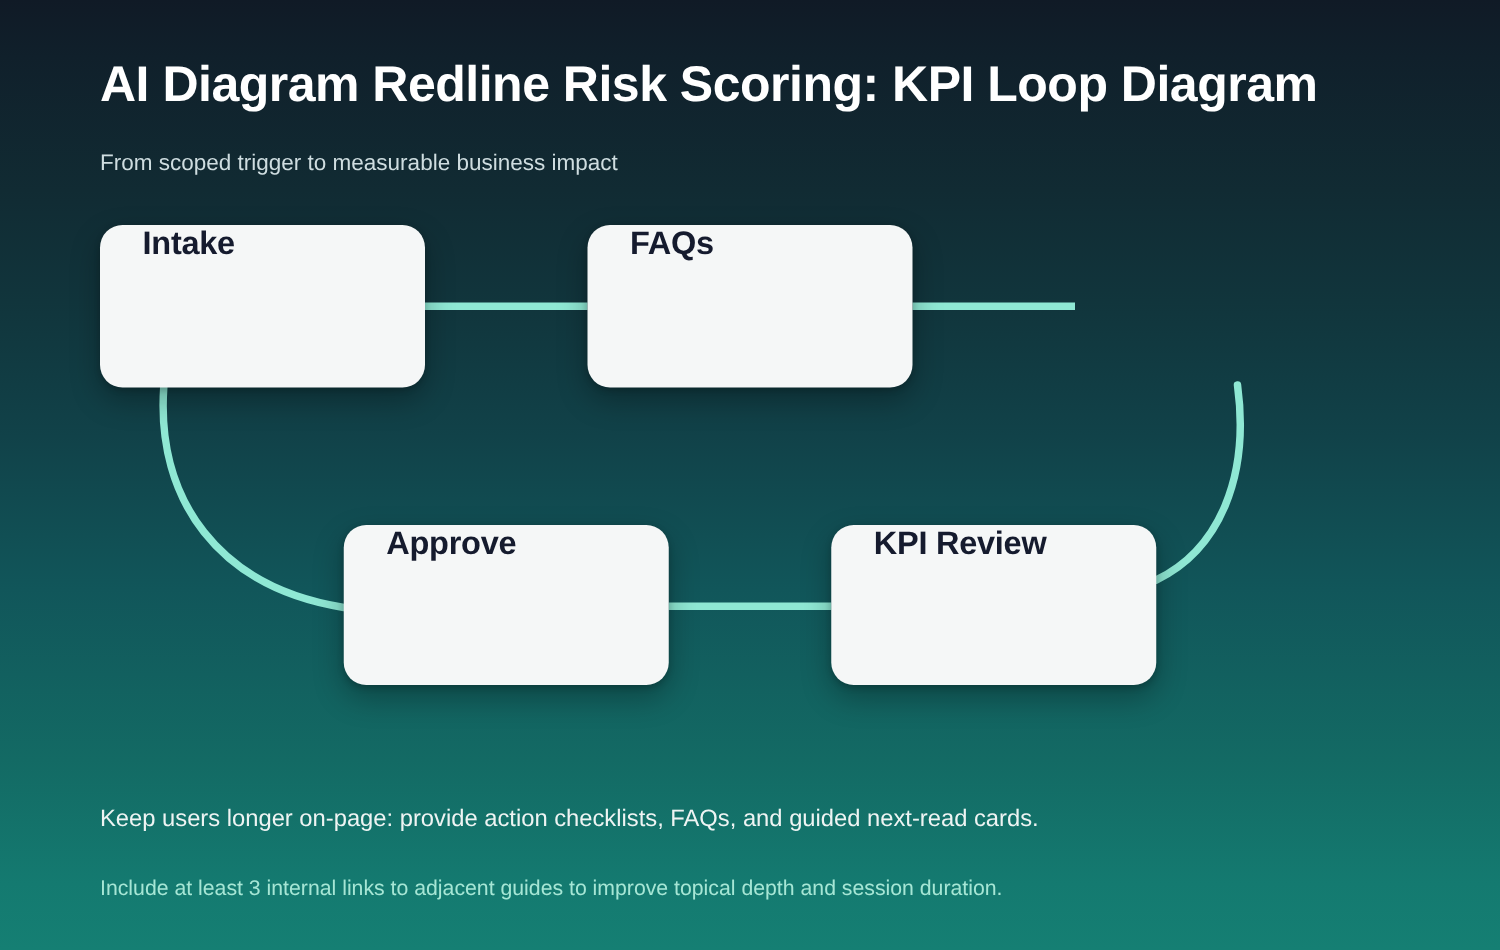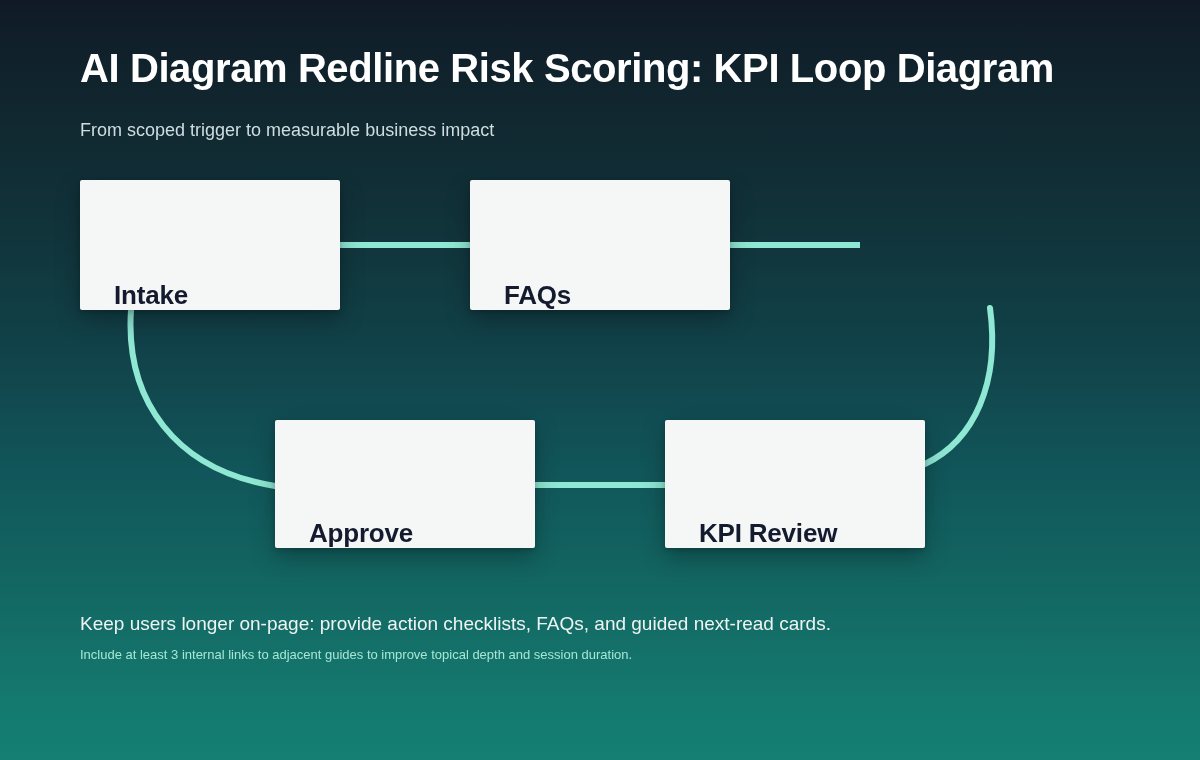--- a/index.html
+++ b/index.html
@@ -70,24 +70,24 @@
     position: absolute;
     left: 0;
     top: 0;
     width: 1200px;
     height: 760px;
   }
 
   .node {
     position: absolute;
     background: #f5f7f7;
-    border-radius: 2px;
+    border-radius: 18px;
     box-shadow: 0 10px 24px rgba(0,0,0,0.28), 0 2px 5px rgba(0,0,0,0.18);
     display: flex;
-    align-items: flex-end;
+    align-items: flex-start;
   }
 
   .node-label {
     padding-left: 34px;
     padding-right: 20px;
     font-size: 26px;
     font-weight: bold;
     color: #151b2e;
     letter-spacing: -0.2px;
     line-height: 1.1;
@@ -97,33 +97,33 @@
   #node-intake     { left: 80px;  top: 180px; width: 260px; height: 130px; }
   #node-route      { left: 470px; top: 180px; width: 260px; height: 130px; }
   #node-review     { left: 860px; top: 180px; width: 260px; height: 128px; }
   #node-approve    { left: 275px; top: 420px; width: 260px; height: 128px; }
   #node-kpi-review { left: 665px; top: 420px; width: 260px; height: 128px; }
 
   
   #footer {
     position: absolute;
     left: 80px;
-    top: 611px;
+    top: 643px;
     width: 1050px;
   }
 
   #footer-primary {
     font-size: 19px;
     color: #eef4f3;
     line-height: 1.35;
   }
 
   #footer-secondary {
-    margin-top: 9px;
-    font-size: 13px;
+    margin-top: 31px;
+    font-size: 17px;
     color: #a6e6d5;
     line-height: 1.35;
   }
 </style>
 </head>
 <body>
 
 <div id="stage">
 
   <div id="header">

